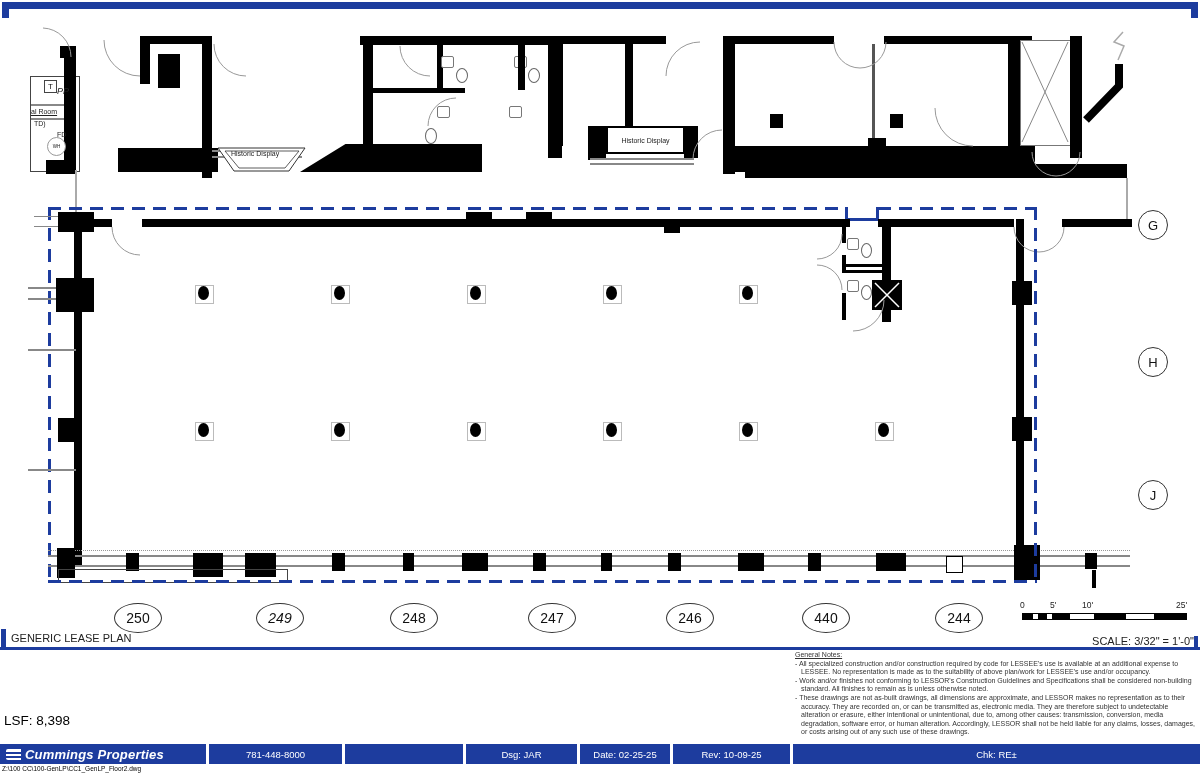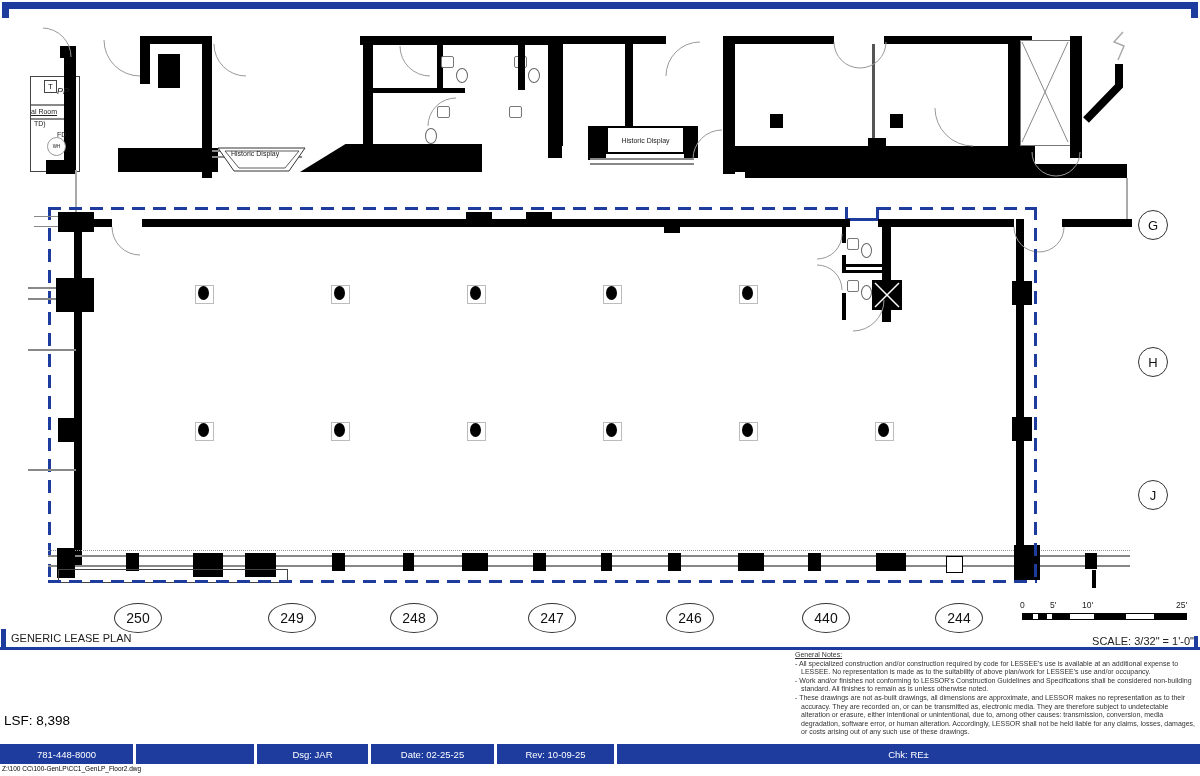--- a/index.html
+++ b/index.html
@@ -209,21 +209,21 @@
   <div class="lbubble" style="left:1138px;top:347px;">
       <span>H</span>
     </div>
   <div class="lbubble" style="left:1138px;top:480px;">
       <span>J</span>
     </div>
 
   <div class="bubble" style="left:114px;top:603px;">
       <span>250</span>
     </div>
-  <div class="bubble" style="left:268px;top:603px;">
+  <div class="bubble" style="left:256px;top:603px;font-style:italic;">
       <span>249</span>
     </div>
   <div class="bubble" style="left:390px;top:603px;">
       <span>248</span>
     </div>
   <div class="bubble" style="left:528px;top:603px;">
       <span>247</span>
     </div>
   <div class="bubble" style="left:666px;top:603px;">
       <span>246</span>
@@ -293,28 +293,32 @@
   <div class="abs" style="left:4px;top:713px;font-size:13.5px;color:#000;">LSF: 8,398</div>
 
   <div class="abs notes" style="left:795px;top:651px;width:402px;">
     <div style="text-decoration:underline;">General Notes:</div>
     <div class="item">All specialized construction and/or construction required by code for LESSEE's use is available at an additional expense to LESSEE. No representation is made as to the suitability of above plan/work for LESSEE's use and/or occupancy.</div>
     <div class="item">Work and/or finishes not conforming to LESSOR's Construction Guidelines and Specifications shall be considered non-building standard. All finishes to remain as is unless otherwise noted.</div>
     <div class="item">These drawings are not as-built drawings, all dimensions are approximate, and LESSOR makes no representation as to their accuracy.  They are recorded on, or can be transmitted as, electronic media.  They are therefore subject to undetectable alteration or erasure, either intentional or unintentional, due to, among other causes: transmission, conversion, media degradation, software error, or human alteration.  Accordingly, LESSOR shall not be held liable for any claims, losses, damages, or costs arising out of any such use of these drawings.</div>
   </div>
 
   <div id="footer">
+    <div class="cell" id="brandcell" style="width:200px;">
+      <span class="brandicon"></span>
+      <span class="brandtext">Cummings Properties</span>
+    </div>
     <div class="cell" style="width:133px;">
         <span>781-448-8000</span>
       </div>
     <div class="cell" style="width:118px;"></div>
     <div class="cell" style="width:111px;">
         <span>Dsg: JAR</span>
       </div>
-    <div class="cell" style="width:123px;">
+    <div class="cell" style="width:90px;">
         <span>Date: 02-25-25</span>
       </div>
     <div class="cell" style="width:117px;">
         <span>Rev: 10-09-25</span>
       </div>
     <div class="cell" style="flex:1;">
         <span>Chk: RE±</span>
       </div>
   </div>
   <div class="abs" style="left:2px;top:765px;font-size:6.5px;color:#000;">Z:\100 CC\100-GenLP\CC1_GenLP_Floor2.dwg</div>

